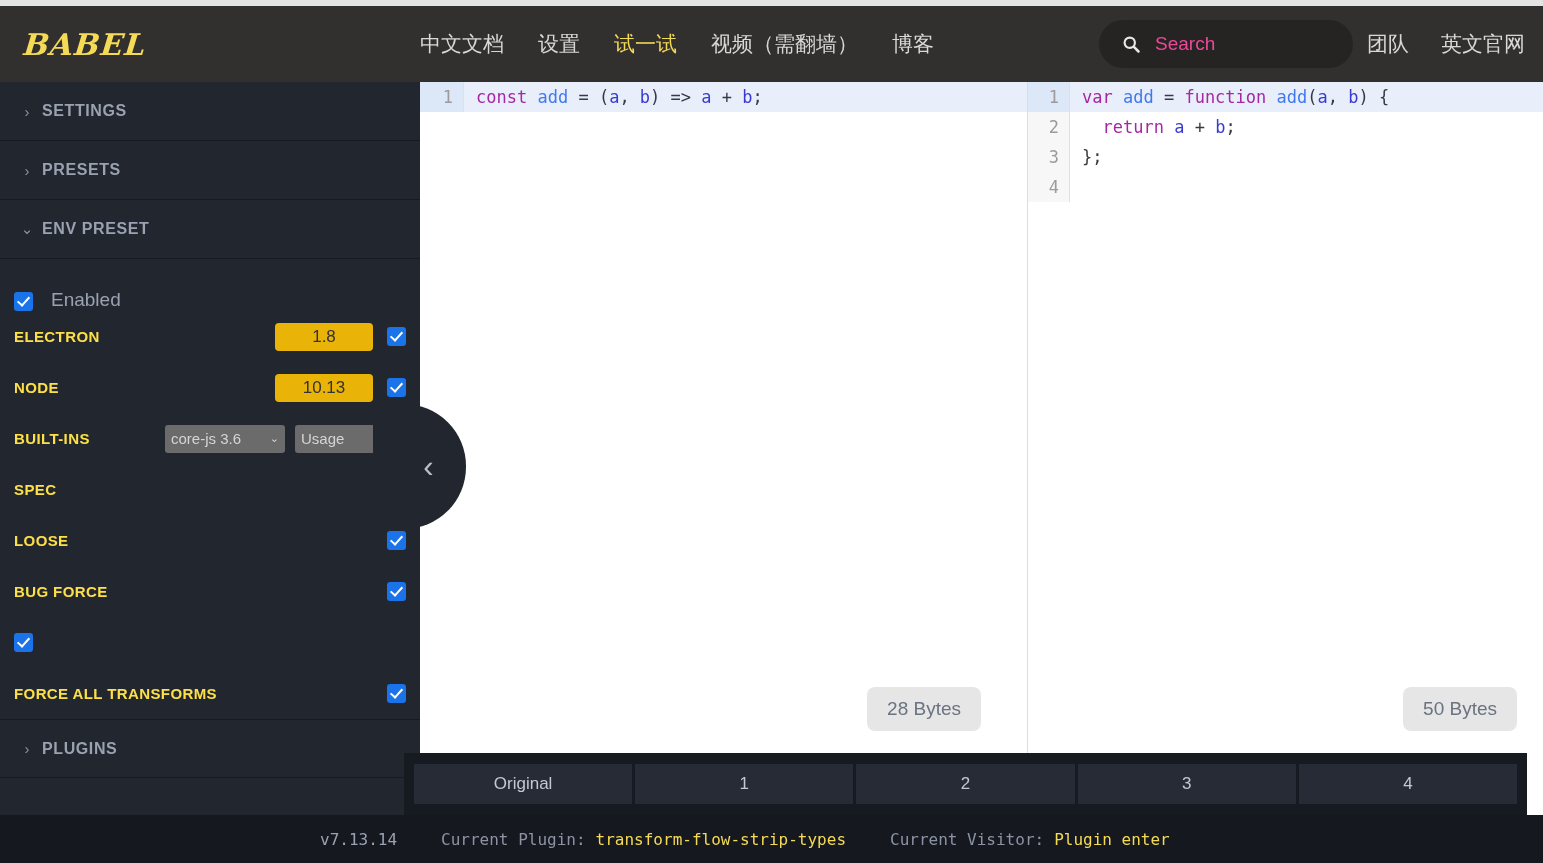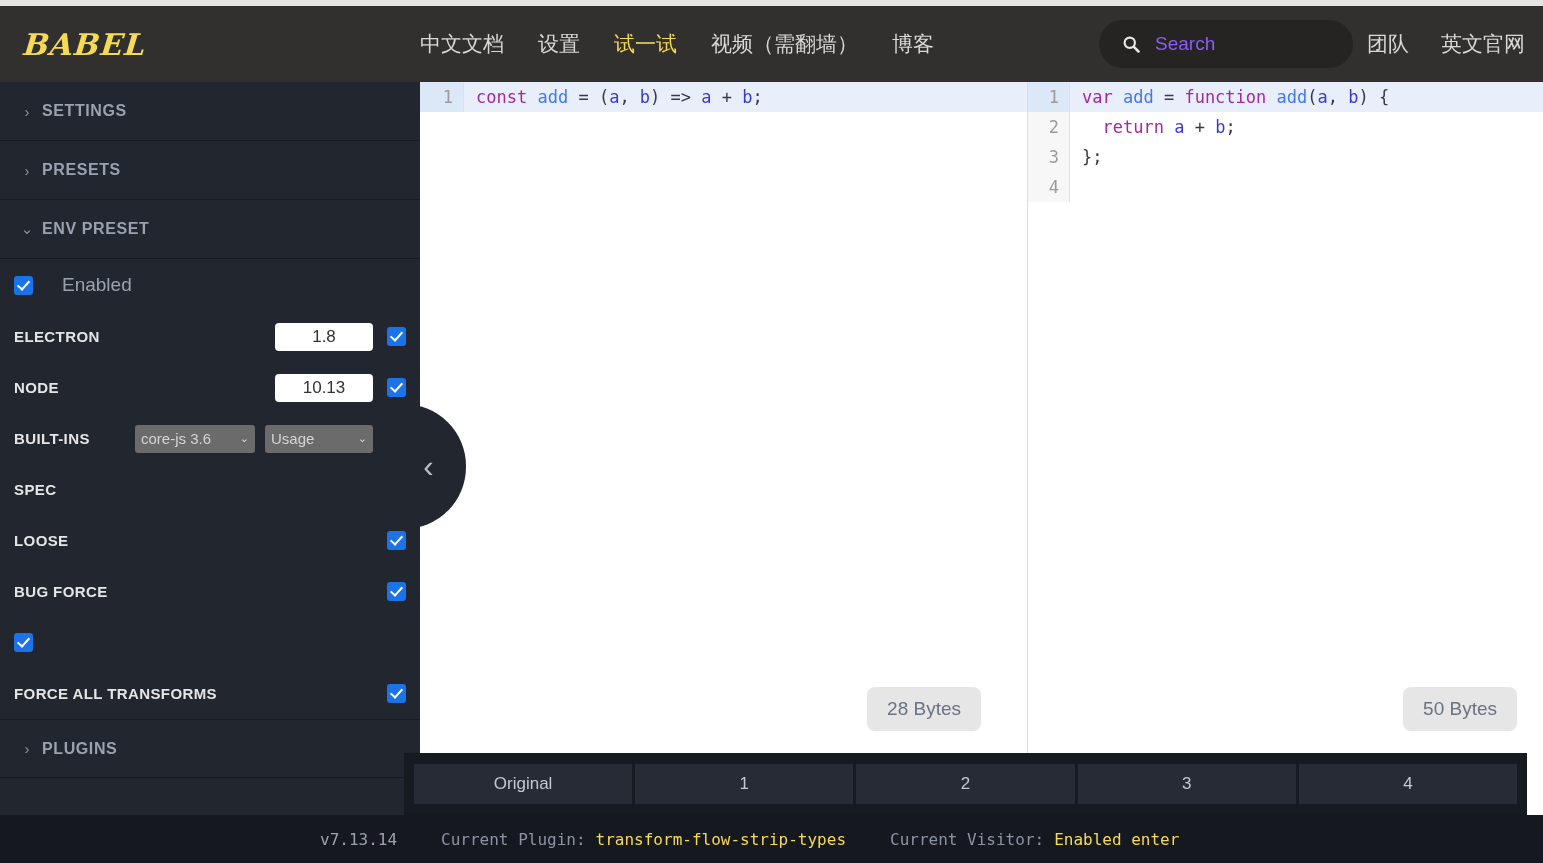--- a/index.html
+++ b/index.html
@@ -42,21 +42,21 @@
   .search-box {
     display: flex; align-items: center; gap: 14px;
     background: #262423;
     border-radius: 24px;
     height: 48px; width: 254px;
     padding: 0 22px;
     margin-left: 4px; margin-right: 14px;
     cursor: text;
   }
   .search-icon { width: 20px; height: 20px; flex: none; }
-  .search-text { font-size: 19px; color: #8b5cf6; }
+  .search-text { font-size: 19px; color: #ec4899; }
   .nav-right { display: flex; align-items: center; gap: 32px; padding-right: 18px; }
 
   
   .sidebar {
     position: absolute; top: 82px; left: 0;
     width: 420px; height: 733px;
     background: #22262f;
     overflow: hidden;
   }
   .section-head {
@@ -71,54 +71,54 @@
     display: inline-block; text-align: center;
   }
   .section-title {
     font-size: 16px; font-weight: bold;
     letter-spacing: .6px; color: #9aa2b1;
     margin-left: 4px;
   }
   .env-body { padding: 0 14px; }
 
   .enabled-row {
-    display: flex; align-items: center;
-    height: 52px; padding-left: 0px; gap: 29px;
+    display: flex; align-items: flex-end;
+    height: 52px; padding-left: 0px; gap: 18px;
   }
   .enabled-label { font-size: 19px; color: #9aa2b1; }
 
   .opt-row {
     display: flex; align-items: center;
     height: 51px;
   }
   .opt-label {
     flex: 1;
     font-size: 15px; font-weight: bold;
-    letter-spacing: .4px; color: #e5e5e5;
+    letter-spacing: .4px; color: #fde047;
   }
   .ver-input {
     width: 98px; height: 28px;
-    background: #ffffff; color: #333;
+    background: #eab308; color: #333;
     border: none; border-radius: 4px;
     text-align: center;
     font-size: 17px;
     font-family: "Liberation Sans", sans-serif;
     margin-right: 14px;
   }
   .mini-select {
     height: 28px;
     background: #6b6b6b; color: #d5d5d5;
     border: none; border-radius: 3px;
     font-size: 15px;
     padding: 0 6px;
     display: flex; align-items: center; gap: 6px;
     cursor: pointer;
   }
   .mini-select.w1 { width: 120px; margin-right: 10px; }
-  .mini-select.w2 { width: 108px;  margin-right: 14px; }
+  .mini-select.w2 { width: 92px;  margin-right: 0; }
   .caret { font-size: 11px; margin-left: auto; }
 
   .cb {
     width: 19px; height: 19px; flex: none;
     border-radius: 3px;
     background: #1a73e8;
     position: relative; cursor: pointer;
   }
   .cb::after {
     content: ""; position: absolute;
@@ -334,16 +334,16 @@
       <div class="tab">2</div>
       <div class="tab">3</div>
       <div class="tab">4</div>
     </div>
 
   <div class="statusbar">
     <span class="st-version">v7.13.14</span>
     <span class="st-label">Current Plugin:</span>
     <span class="st-value">transform-flow-strip-types</span>
     <span class="st-label">Current Visitor:</span>
-    <span class="st-value">Enabled enter</span>
+    <span class="st-value">Plugin enter</span>
   </div>
 
 </div>
 
 </body></html>

